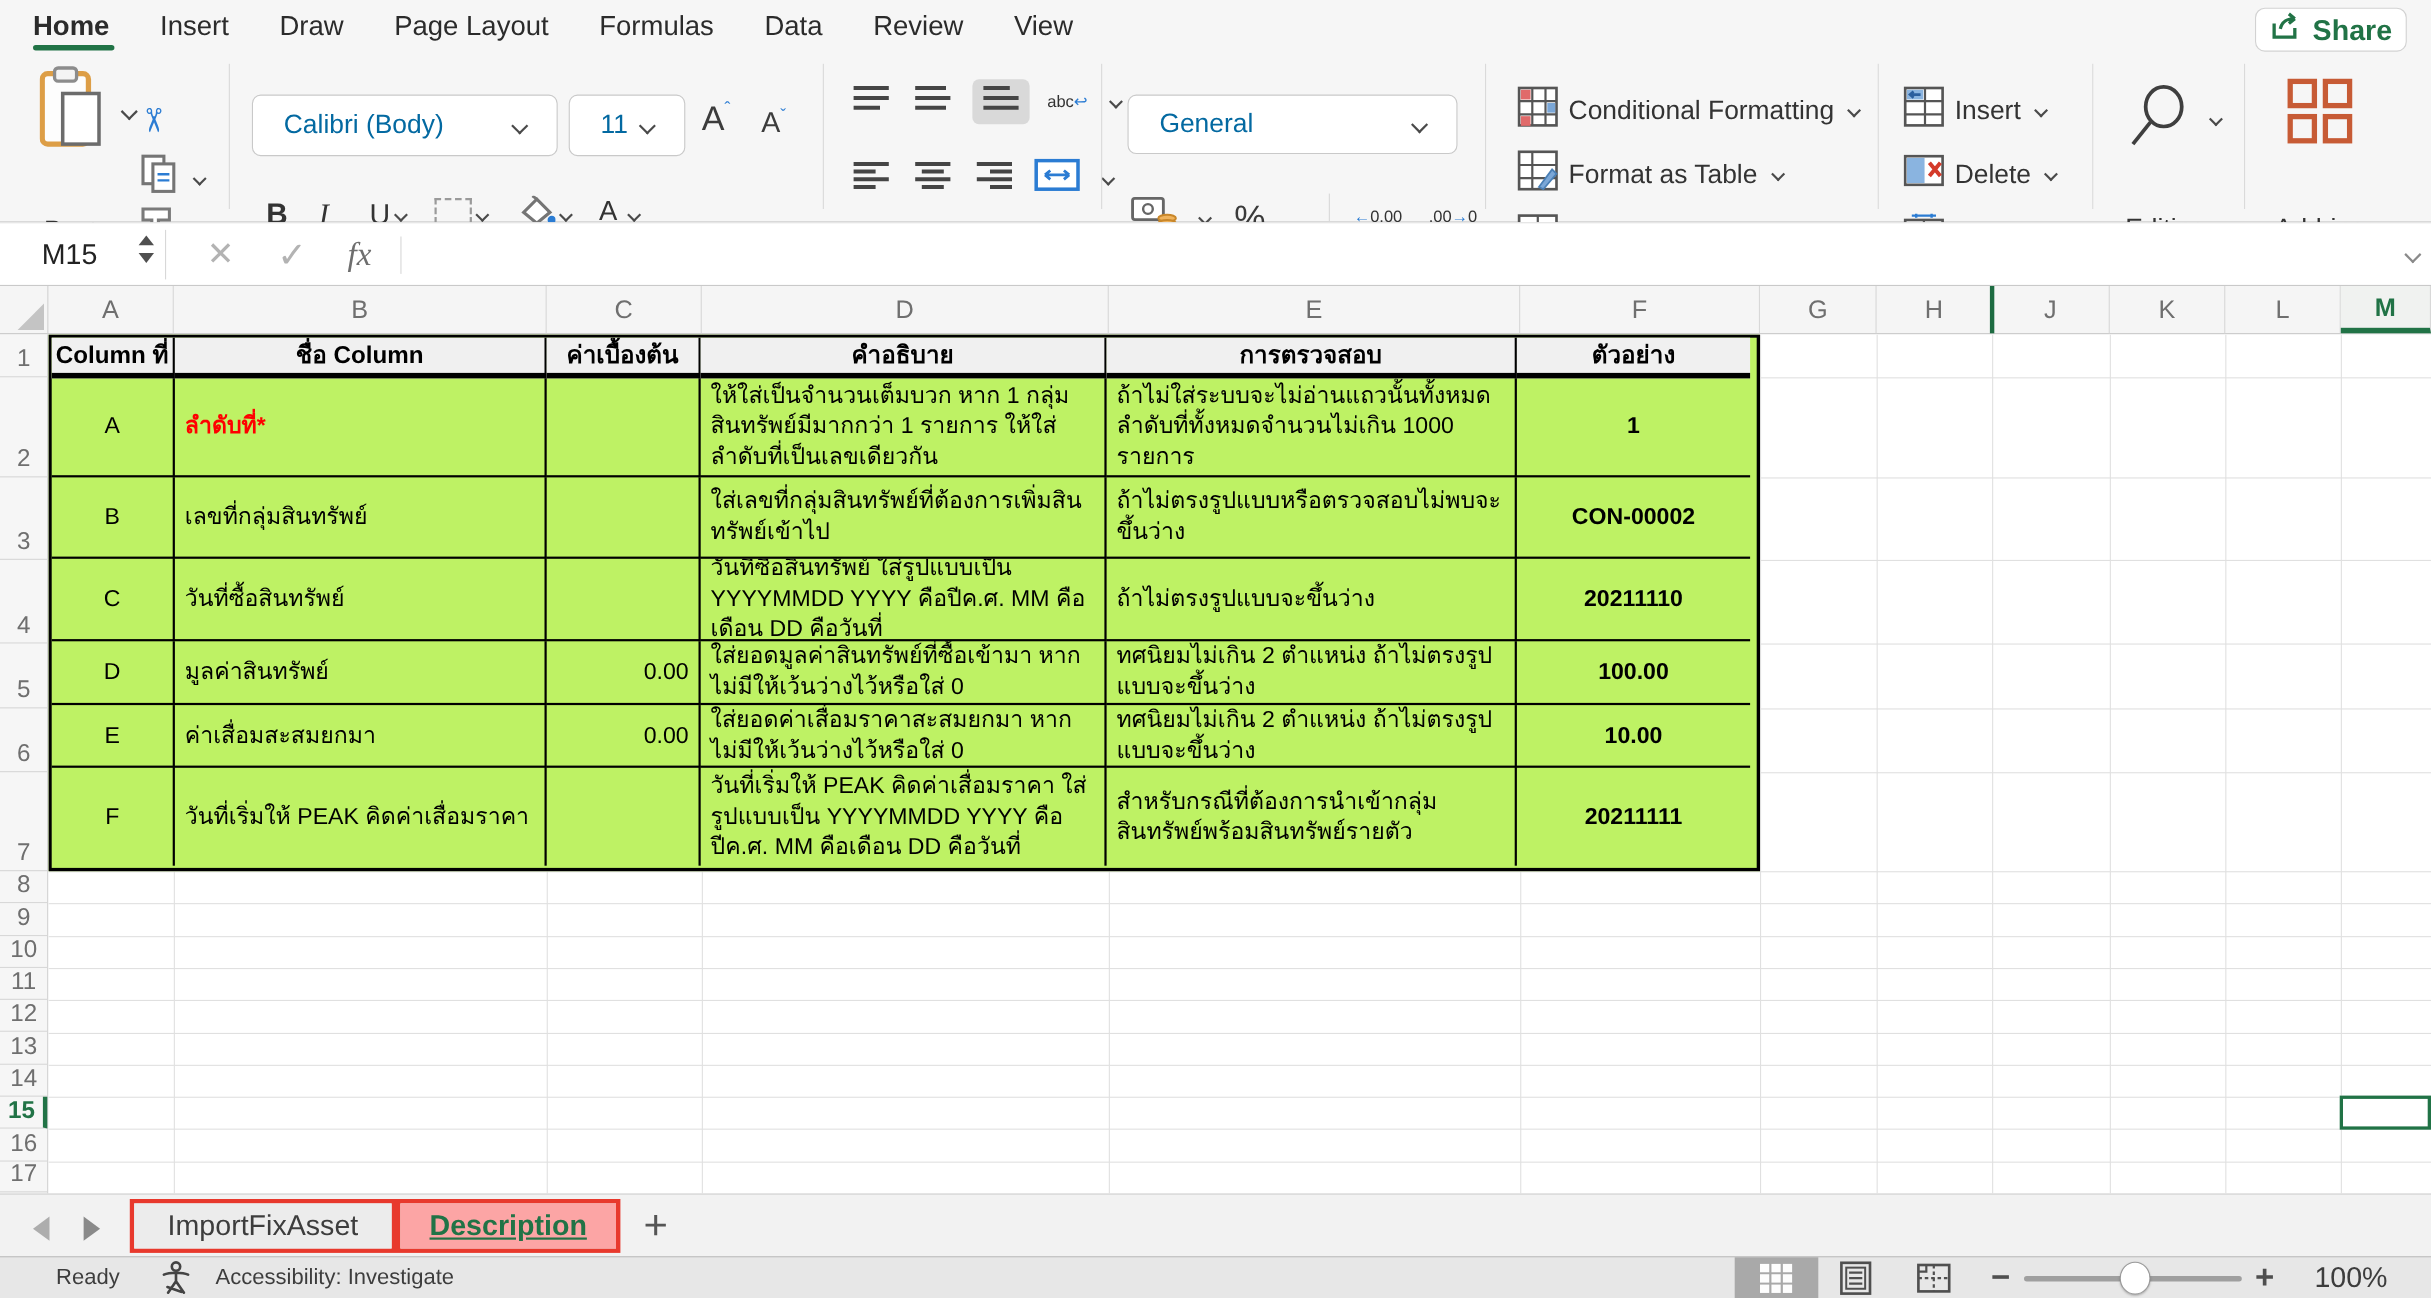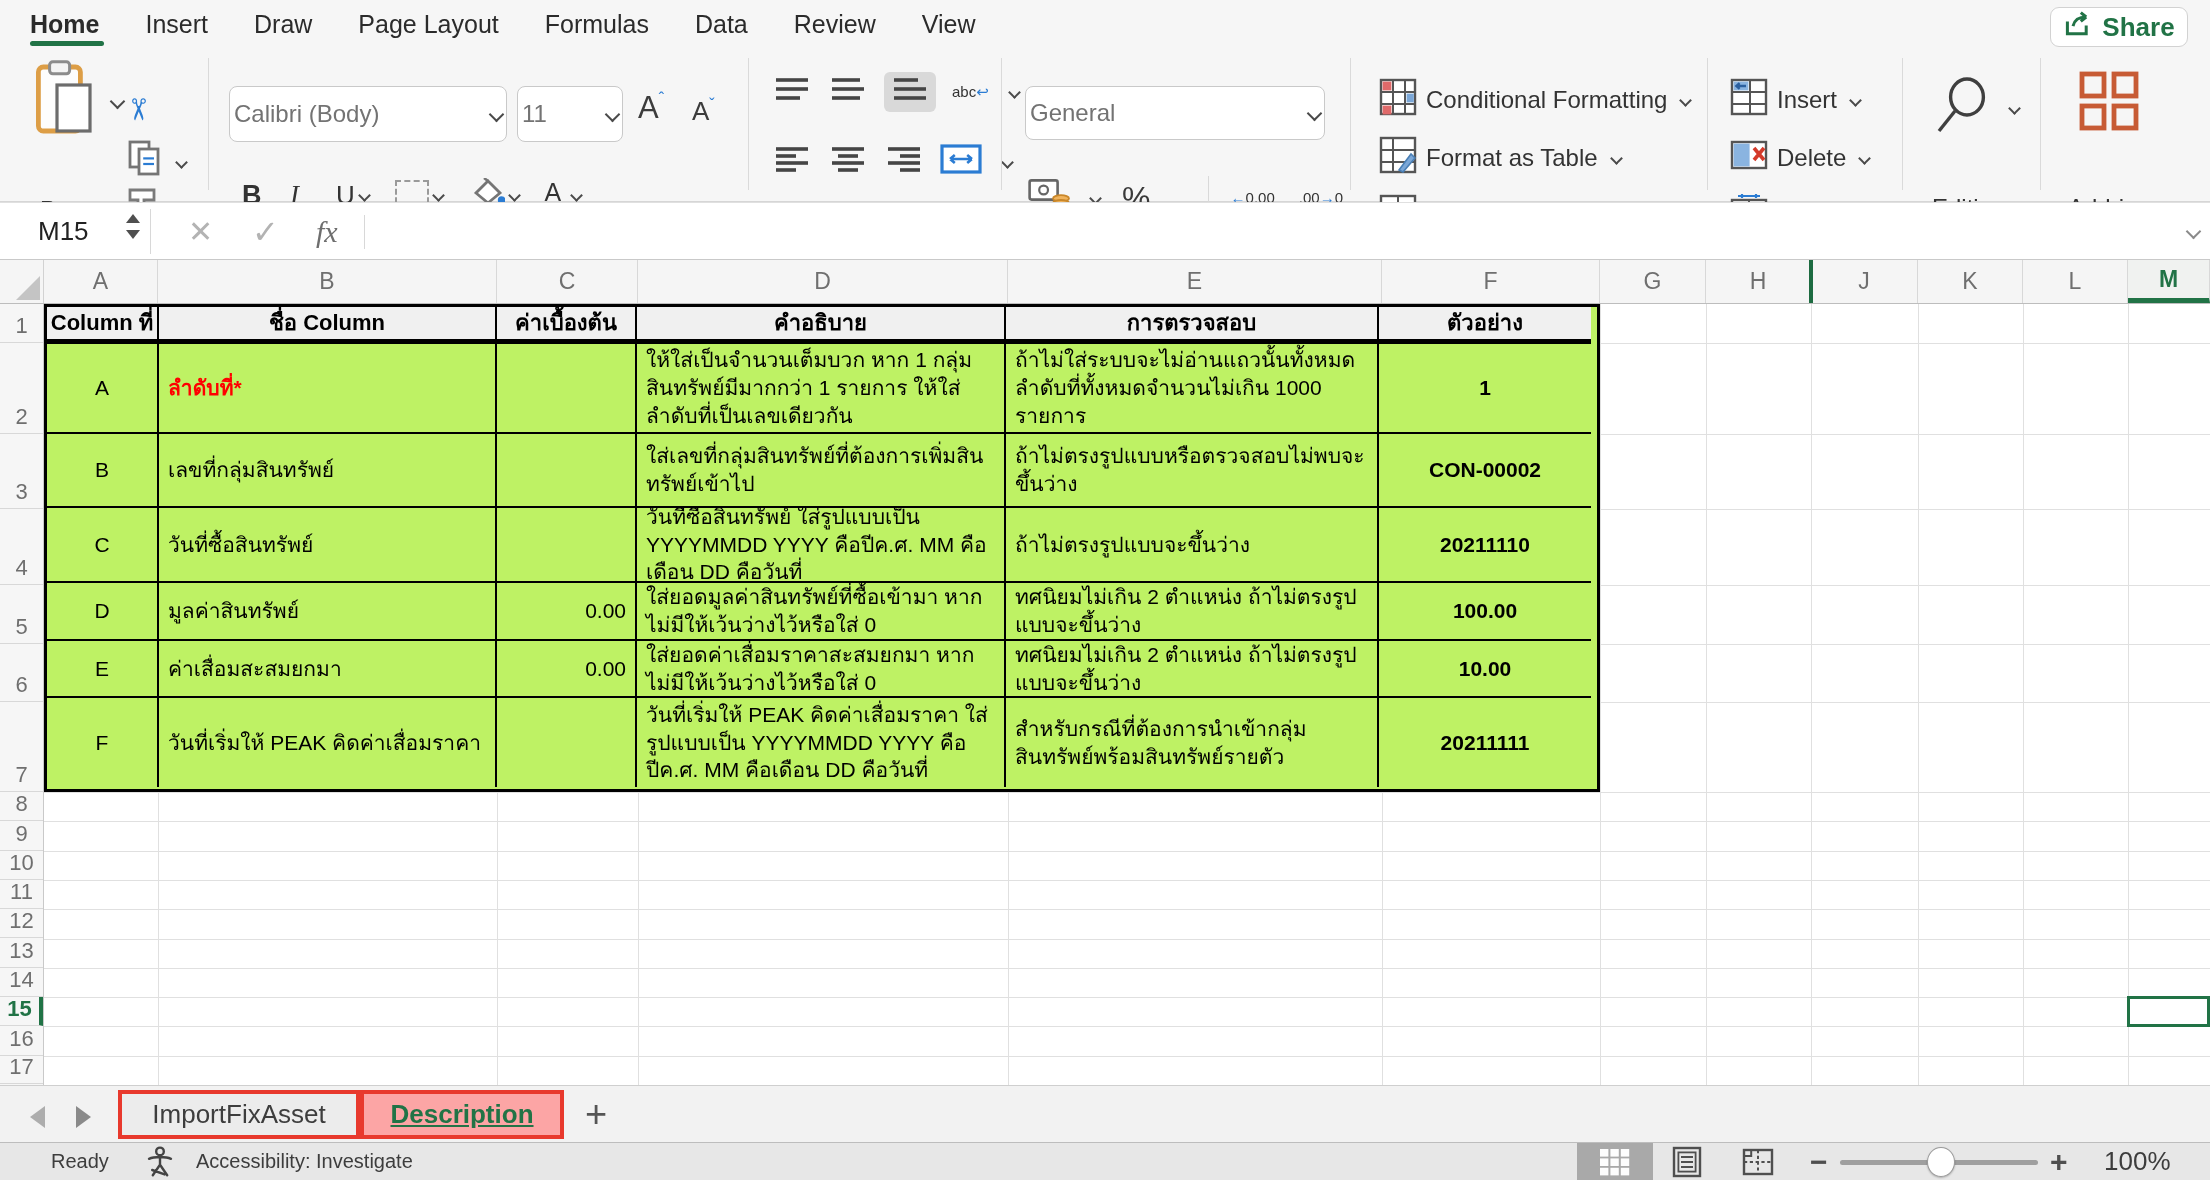--- a/index.html
+++ b/index.html
@@ -23,22 +23,22 @@
   #sharebtn{right:22px;top:7px;width:136px;height:38px;background:#fff;border:1px solid #d2d2d2;
         border-radius:9px;display:flex;align-items:center;justify-content:center;gap:9px;
         font-size:26px;color:#217346;font-weight:700;}
 
   
   #ribbon{left:0;top:48px;width:2210px;height:154px;background:#f6f6f6;
           border-bottom:1px solid #d6d6d6;box-sizing:border-box;}
   .gdiv{position:absolute;top:10px;height:132px;width:1px;background:#dadada;}
   .rlabel{font-size:24px;color:#333;}
   .selbox{background:#fff;border:1px solid #c9c9c9;border-radius:8px;display:flex;
-          align-items:center;box-sizing:border-box;font-size:24px;color:#737373;
-          padding:0 4px;justify-content:space-between;}
+          align-items:center;box-sizing:border-box;font-size:24px;color:#0369a1;
+          padding:0 28px;justify-content:space-between;}
   .ribrow{position:absolute;display:flex;align-items:center;gap:10px;font-size:24px;color:#333;}
   .fmt-b{font-weight:800;font-size:27px;}
   .fmt-i{font-family:"Liberation Serif","DejaVu Serif",serif;font-style:italic;font-size:27px;}
   .fmt-u{text-decoration:underline;font-size:26px;}
   .clrbar{display:block;width:28px;height:6px;margin-top:1px;}
   .alnico{display:inline-block;}
   .selwrap{background:#d9d9d9;border-radius:6px;padding:4px 6px;}
   .stk{display:inline-flex;flex-direction:row;line-height:1.05;font-size:15px;color:#333;
        font-family:"Liberation Sans","DejaVu Sans",sans-serif;}
   .blue{color:#2b7cd3;}

